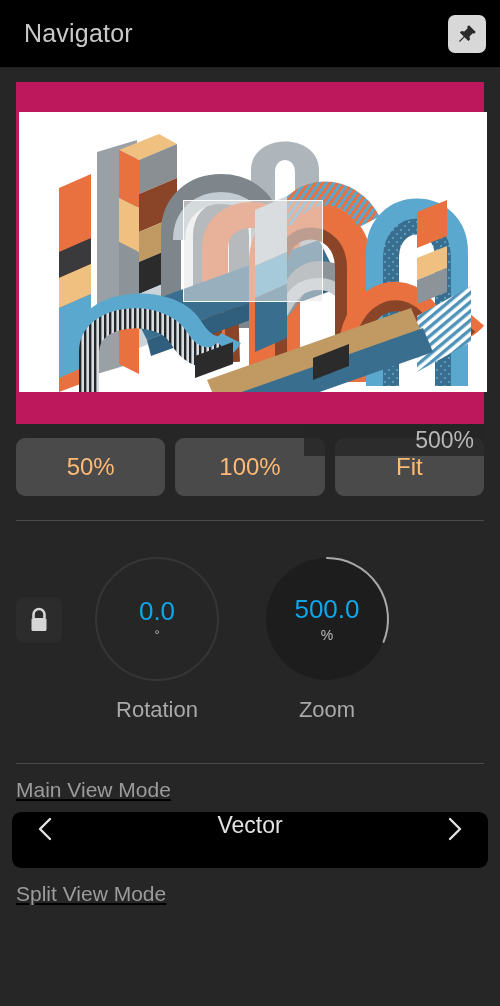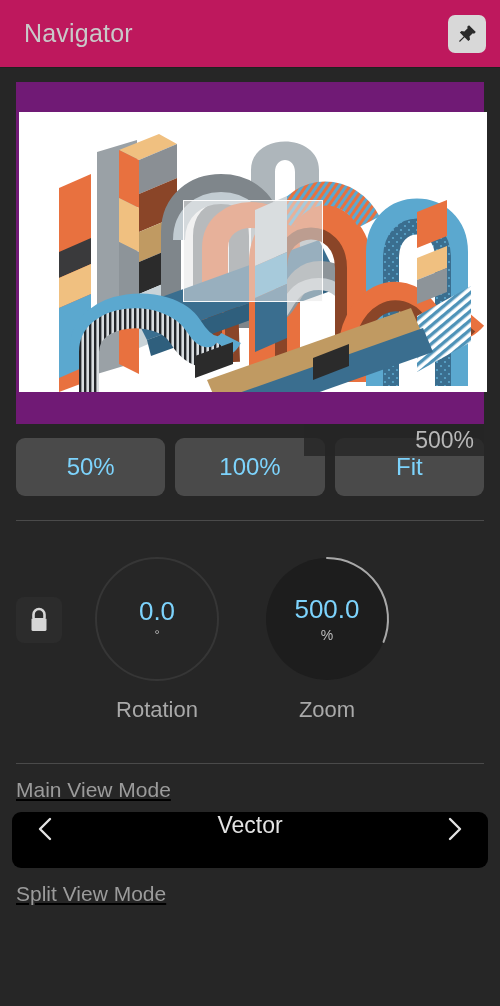--- a/index.html
+++ b/index.html
@@ -12,21 +12,21 @@
     height: 1006px;
     overflow: hidden;
     font-family: "Liberation Sans", sans-serif;
     -webkit-font-smoothing: antialiased;
   }
 
   
   .titlebar {
     position: relative;
     height: 68px;
-    background: #be185d;
+    background: #000000;
     border-bottom: 1px solid #202020;
     display: flex;
     align-items: center;
     padding: 0 14px 0 24px;
     box-sizing: border-box;
   }
   .titlebar-title {
     font-size: 25px;
     color: #c9c9c9;
     font-weight: 400;
@@ -40,21 +40,21 @@
     background: #d8d8d8;
     display: flex;
     align-items: center;
     justify-content: center;
   }
   .pin-button svg { display: block; }
 
   
   .nav-wrap {
     margin: 14px 16px 0 16px;
-    background: #701a75;
+    background: #be185d;
     position: relative;
     padding: 30px 0 0 3px;
   }
   .thumb-outer {
     position: relative;
     width: 468px;
     height: 280px;
     margin: 0 auto;
     background: #ffffff;
     overflow: hidden;
@@ -93,21 +93,21 @@
   .presets {
     display: flex;
     gap: 10px;
     margin: 14px 16px 0 16px;
   }
   .preset-btn {
     flex: 1;
     height: 58px;
     border-radius: 9px;
     background: #4a4a4a;
-    color: #7dd3fc;
+    color: #fdba74;
     font-size: 24px;
     display: flex;
     align-items: center;
     justify-content: center;
     cursor: pointer;
     user-select: none;
   }
 
   .divider {
     height: 1px;
@@ -157,21 +157,21 @@
     width: 128px;
     height: 128px;
   }
   .dial-readout {
     position: relative;
     text-align: center;
     line-height: 1;
   }
   .dial-value {
     font-size: 26px;
-    color: #7dd3fc;
+    color: #0ea5e9;
     display: block;
   }
   .dial-unit {
     font-size: 14px;
     color: #bdbdbd;
     display: block;
     margin-top: 6px;
   }
   .dial-unit.deg { font-size: 13px; margin-top: 4px; }
   .dial-label {

